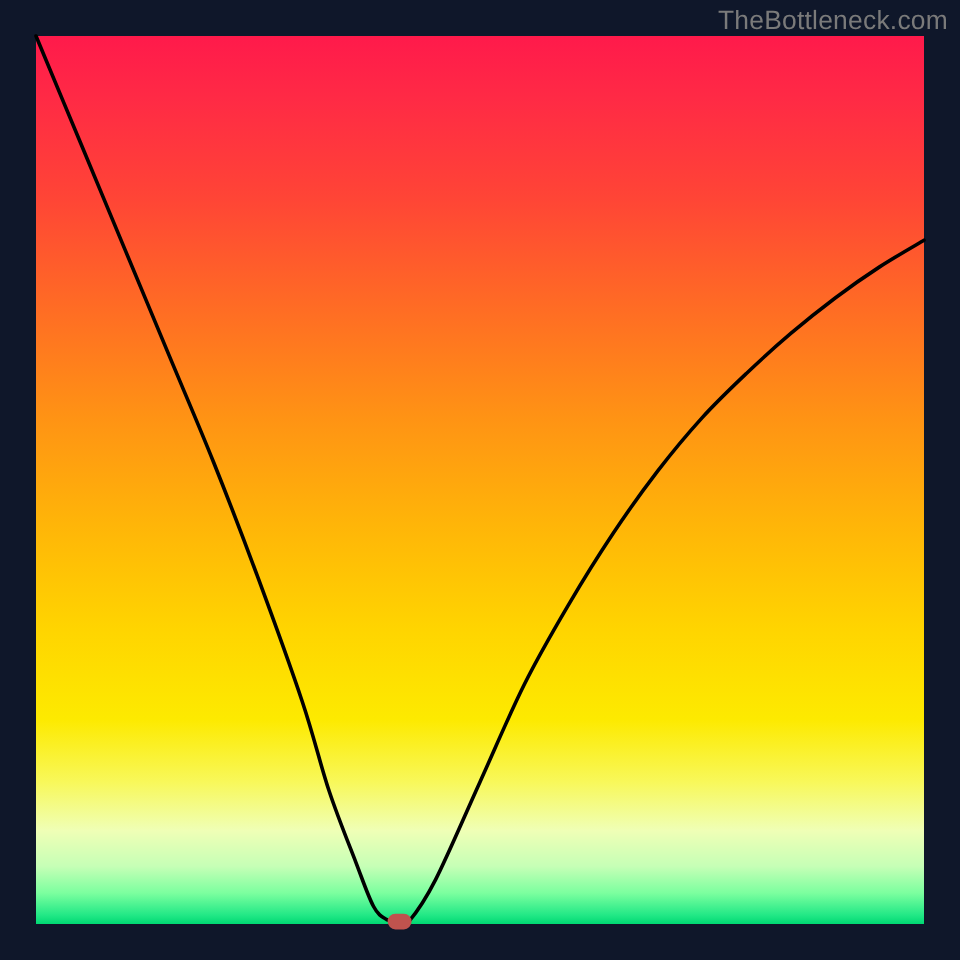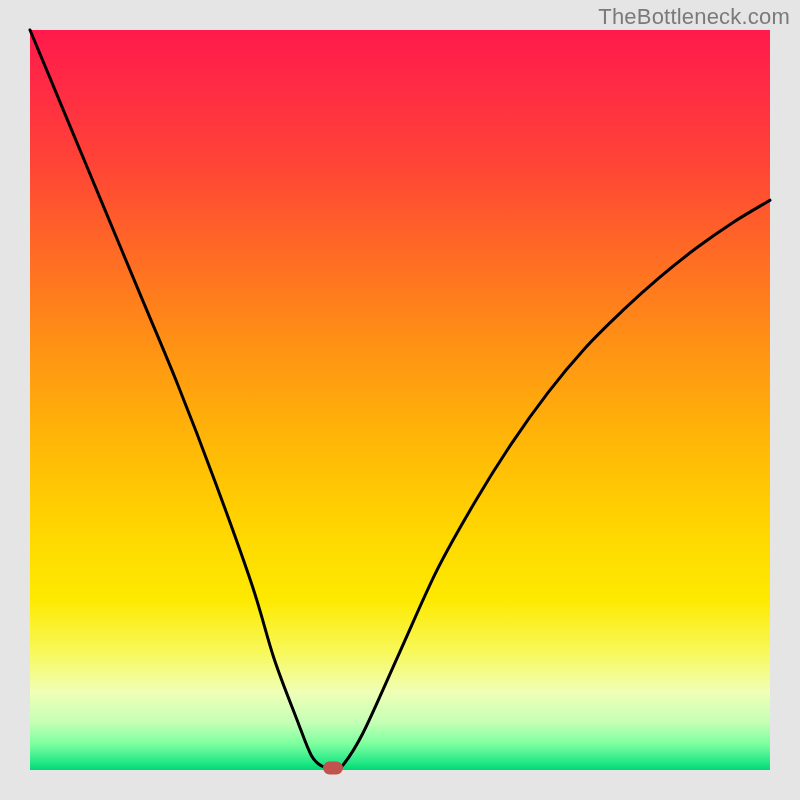--- a/index.html
+++ b/index.html
@@ -8,21 +8,21 @@
     width: 800px;
     height: 800px;
     overflow: hidden;
     background: #000;
     font-family: Arial, Helvetica, sans-serif;
   }
   .frame {
     position: relative;
     width: 800px;
     height: 800px;
-    background: #e5e5e5;
+    background: #0f172a;
   }
   .plot {
     position: absolute;
     left: 30px;
     top: 30px;
     width: 740px;
     height: 740px;
     background: linear-gradient(
       to bottom,
       #ff1a4b 0%,

